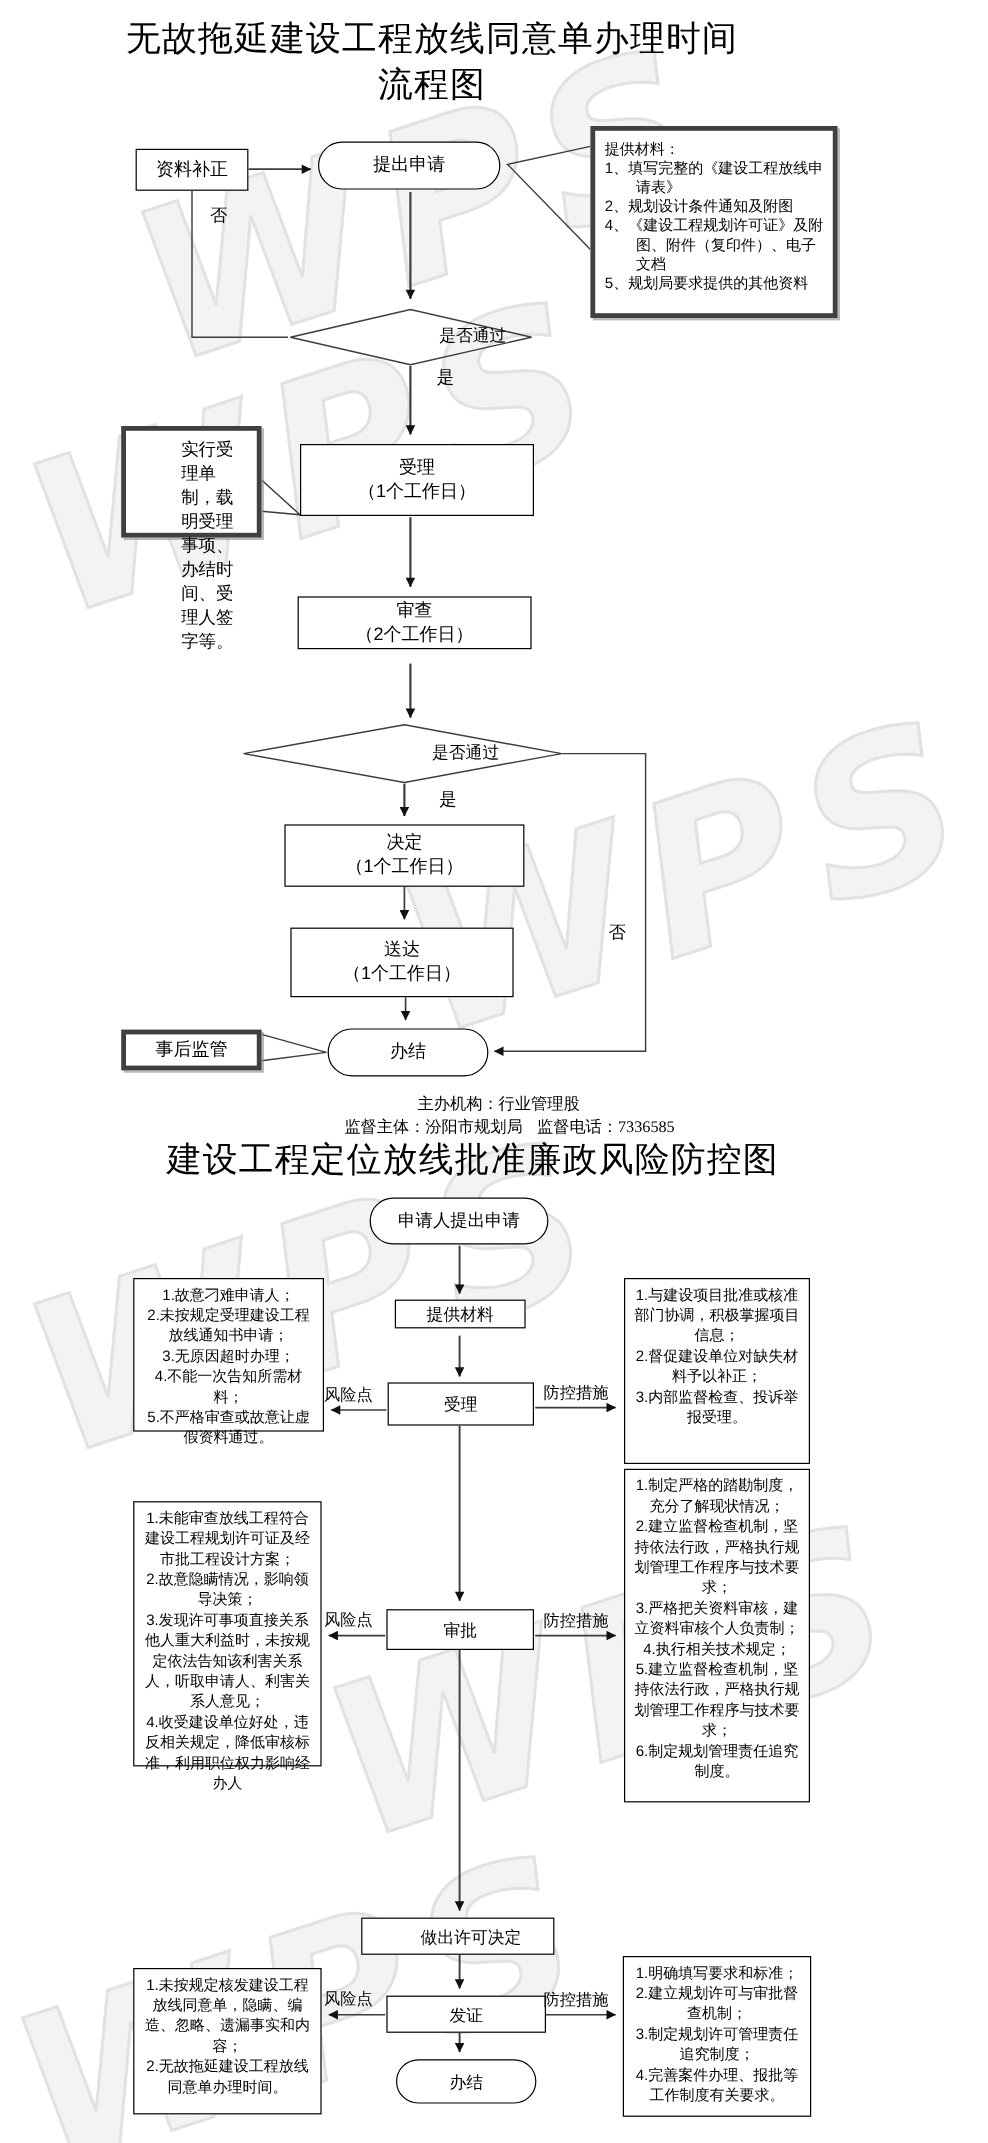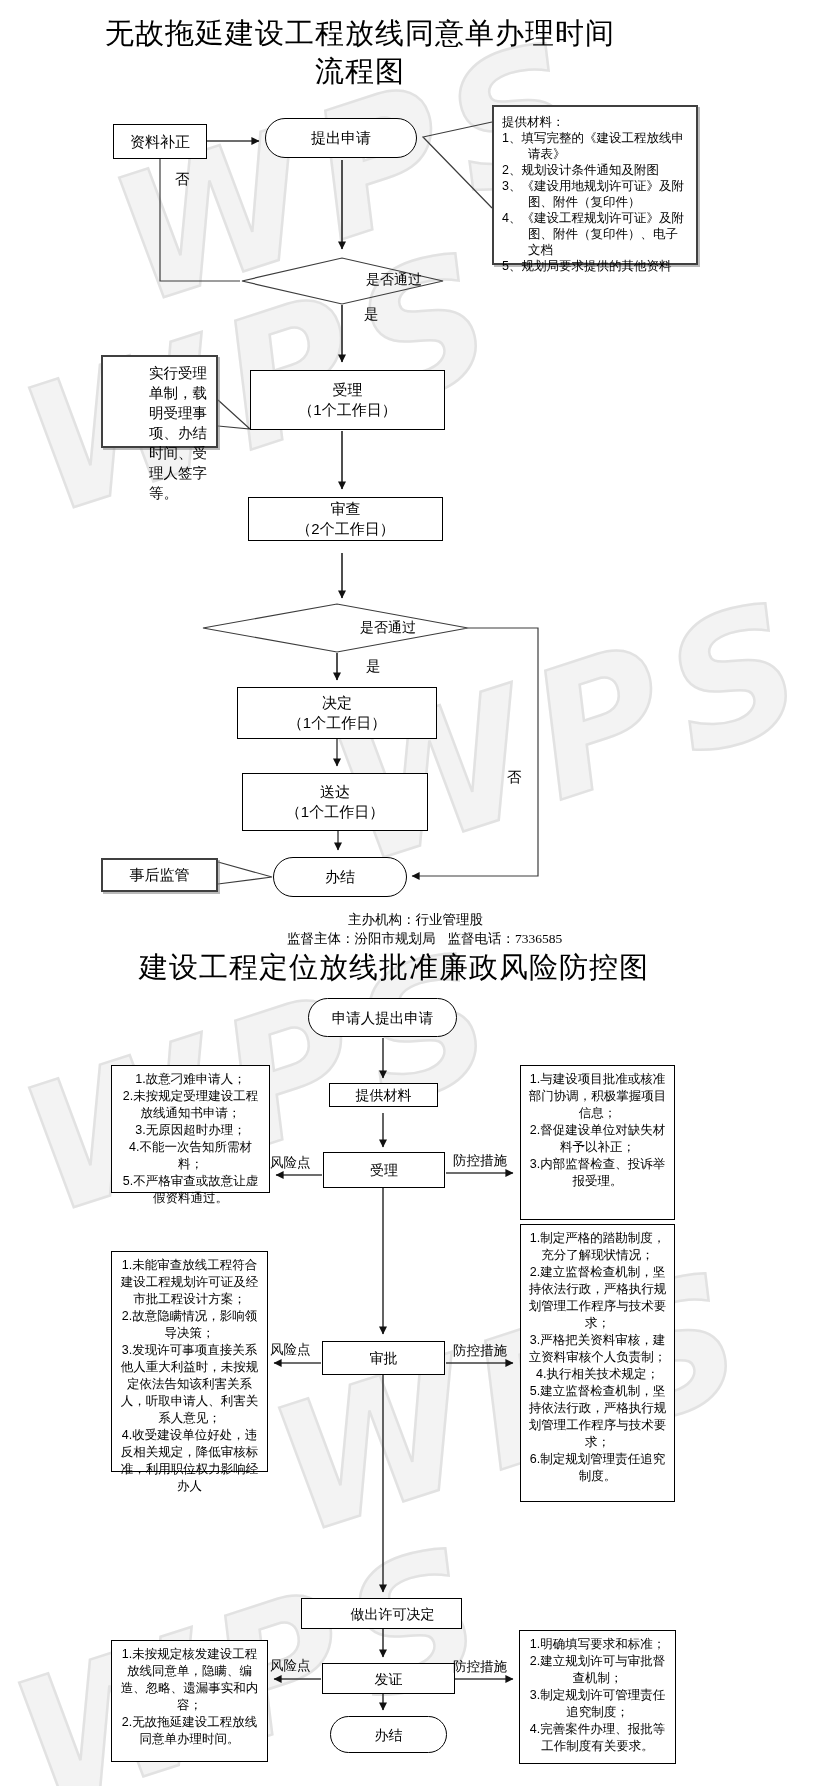--- a/index.html
+++ b/index.html
@@ -10,21 +10,21 @@
       font-size:175px;letter-spacing:14px;color:rgba(140,140,140,0.10);
       -webkit-text-stroke:2.5px #e2e2e2;transform:rotate(-18deg);pointer-events:none;user-select:none;white-space:nowrap;}
   
   .abs{position:absolute;box-sizing:border-box;z-index:2;}
   .node{border:1px solid #000;background:#fff;display:flex;flex-direction:column;
         align-items:center;justify-content:center;text-align:center;font-size:15px;line-height:20px;}
   .node2{font-size:14px;line-height:18px;}
   .stadium{border-radius:999px;}
   .dtext{display:flex;align-items:center;justify-content:flex-end;text-align:center;
          font-size:14px;background:transparent;border:none;}
-  .callout{border:2px solid #404040;background:#fff;box-shadow:2px 2px 0 rgba(130,130,130,.55);
+  .callout{border:4px solid #404040;background:#fff;box-shadow:2px 2px 0 rgba(130,130,130,.55);
            text-align:left;font-size:13px;}
   .sidebox{border:1px solid #000;background:#fff;text-align:center;
            font-size:12.5px;line-height:17px;padding:5px 6px;}
   .lbl{font-size:14.5px;background:transparent;}
   .slbl{font-size:13.5px;background:transparent;}
   .titles{text-align:center;font-family:"Liberation Serif","DejaVu Serif",serif;}
   .t1{font-size:29px;line-height:38px;letter-spacing:1px;}
   .materials{padding:7px 8px;font-size:12.5px;line-height:16px;}
   [data-name="materials-list"]>div{padding-left:26px;text-indent:-26px;}
   .shoulinote{padding:6px 7px;font-size:14.5px;line-height:20px;}
@@ -96,21 +96,20 @@
 
   <div class="abs node stadium" style="left:265px;top:118px;width:152px;height:40px;" data-name="node-tichu-shenqing">
     <div data-name="node-label">提出申请</div>
   </div>
 
   <div class="abs callout materials" style="left:492px;top:105px;width:206px;height:160px;" data-name="materials-callout">
     <div data-name="materials-title">提供材料：</div>
     <div data-name="materials-list">
         <div data-name="list-line">1、填写完整的《建设工程放线申请表》</div>
         <div data-name="list-line">2、规划设计条件通知及附图</div>
-        <div data-name="list-line">3、《建设用地规划许可证》及附图、附件（复印件）</div>
         <div data-name="list-line">4、《建设工程规划许可证》及附图、附件（复印件）、电子文档</div>
         <div data-name="list-line">5、规划局要求提供的其他资料</div>
       </div>
   </div>
 
   <div class="abs lbl" style="left:175px;top:170px;" data-name="label-no-1">否</div>
 
   <div class="abs dtext" style="left:262px;top:270px;width:160px;height:20px;" data-name="decision-shifou-tongguo-1">
     <div data-name="decision-label">是否通过</div>
   </div>

